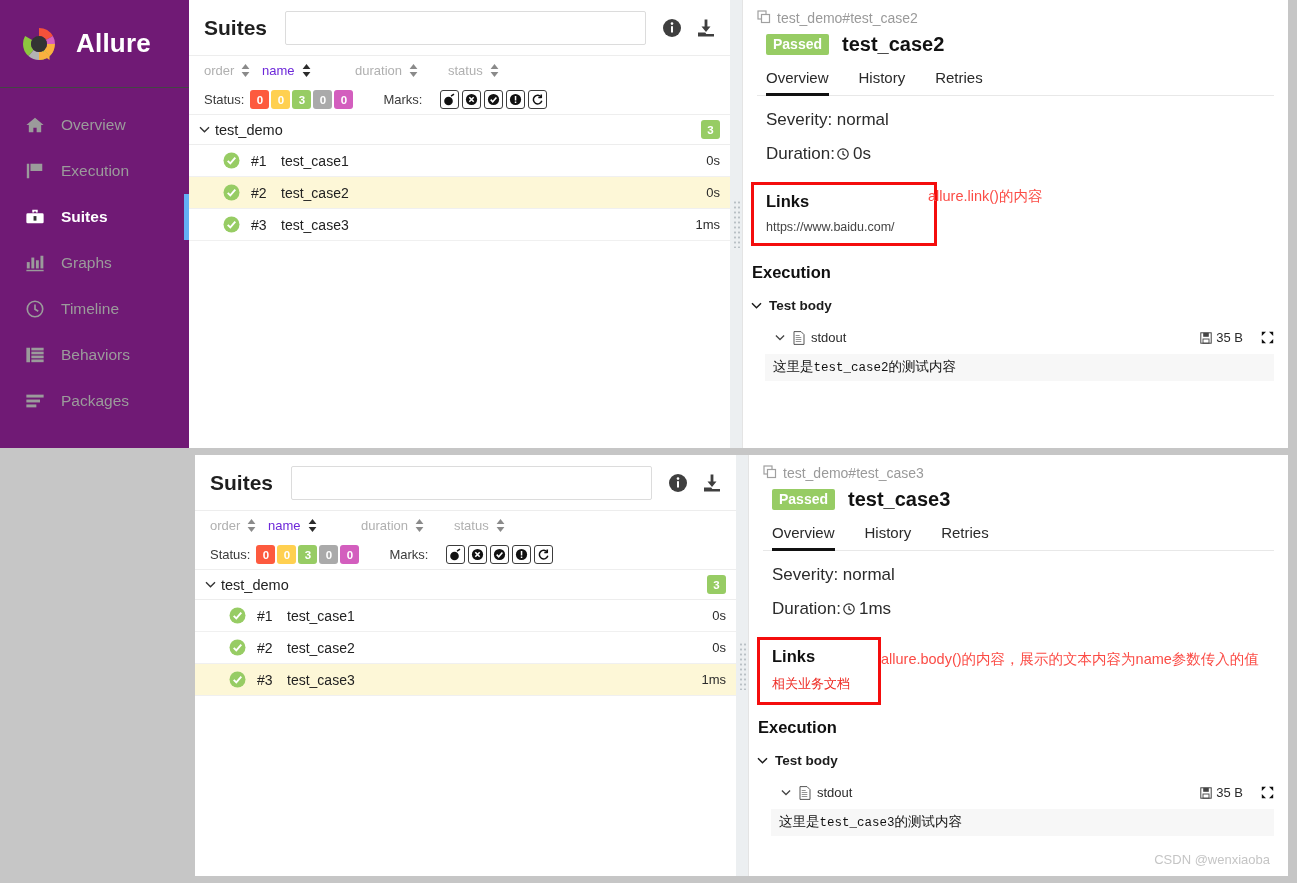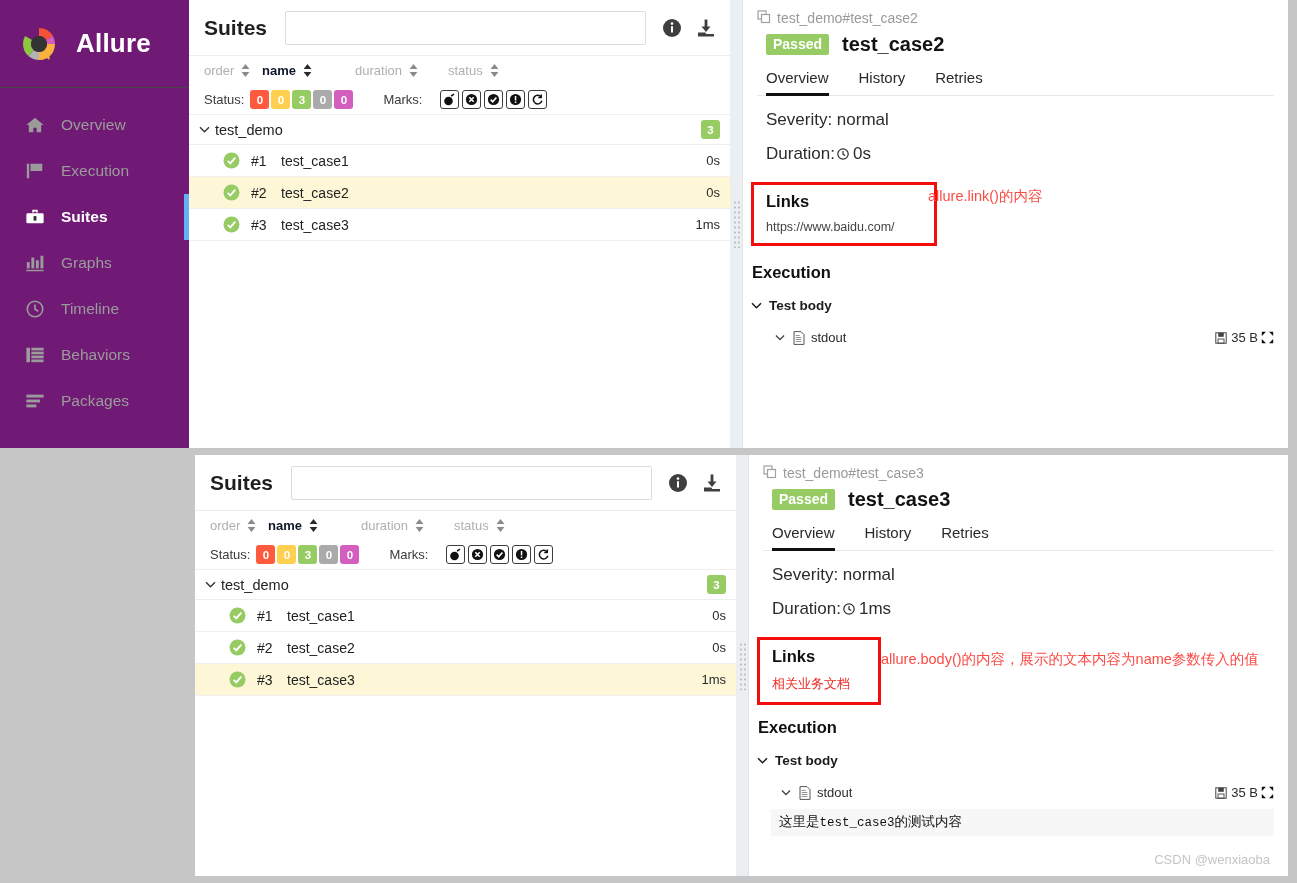--- a/index.html
+++ b/index.html
@@ -115,21 +115,21 @@
   .head-icons { display: flex; align-items: center; gap: 14px; margin-left: 16px; }
   .head-icons .hi { width: 20px; height: 20px; cursor: pointer; display:block; }
 
   
   .sort-row {
     height: 29px; flex: 0 0 29px;
     display: flex; align-items: center;
     padding-left: 15px; font-size: 13px;
   }
   .sort-item { display: flex; align-items: center; cursor: pointer; color: #b0b0b0; }
-  .sort-item.on { color: #0f172a; font-weight: bold; }
+  .sort-item.on { color: #6d28d9; font-weight: normal; }
   .sort-arrows { margin-left: 7px; display: block; }
   .s-order  { width: 58px; }
   .s-name   { width: 93px; }
   .s-dur    { width: 93px; }
   .s-status { width: 60px; }
 
   
   .filter-row {
     height: 30px; flex: 0 0 30px;
     display: flex; align-items: center;
@@ -238,21 +238,21 @@
     font-size: 13.5px; font-weight: bold; color: #1b1b1b;
   }
   .testbody .caret { margin-right: 5px; }
   .stdout-row {
     position: absolute; left: 14px; right: 14px;
     display: flex; align-items: center;
     font-size: 13px; color: #2b2b2b;
   }
   .stdout-row .caret { margin: 0 5px 0 18px; }
   .file-ico { width: 12px; height: 14px; margin-right: 6px; flex: 0 0 12px; }
-  .size-wrap { margin-left: auto; display: flex; align-items: center; gap: 3px; }
+  .size-wrap { margin-left: auto; display: flex; align-items: center; gap: 18px; }
   .size-wrap .sz { display: flex; align-items: center; gap: 4px; }
   .disk-ico { width: 12px; height: 12px; }
   .expand-ico { width: 13px; height: 13px; cursor: pointer; }
   .stdout-body {
     position: absolute;
     background: #f7f7f7;
     font-size: 13.5px; color: #111;
     padding: 4px 8px 5px 8px;
   }
   .stdout-body .mono { font-family: "Liberation Mono", monospace; font-size: 12.5px; }
@@ -597,20 +597,23 @@
                     <rect x="3" y="7" width="6" height="4.2" fill="none" stroke="#444" stroke-width=".9"></rect>
                 </svg>
                 <span>35 B</span>
               </span>
               <svg class="expand-ico" viewBox="0 0 13 13">
                 <path d="M.8.8h4.2L.8 5zM12.2.8H8l4.2 4.2zM.8 12.2h4.2L.8 8zM12.2 12.2H8l4.2-4.2z" fill="#111"></path>
               </svg>
             </span>
           </div>
 
+          <div class="stdout-body" style="left:22px; top:354px; right:14px;">
+            <span>这里是</span><span class="mono">test_case2</span><span>的测试内容</span>
+          </div>
 
         </div>
       </div>
     </div>
   </div>
 
   <div class="shot-bot">
     <div class="main">
 
       <div class="left-pane">

